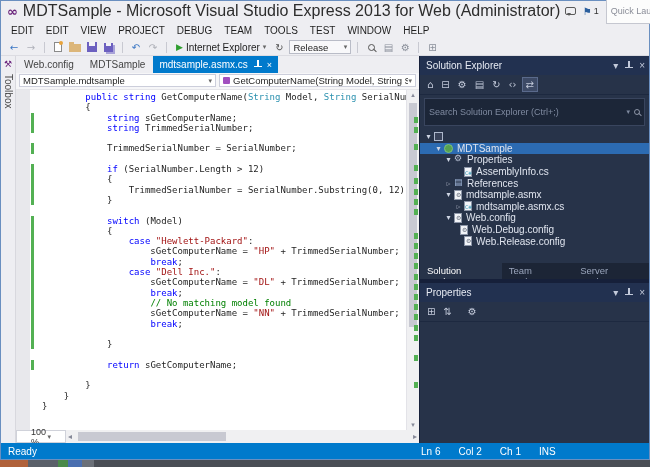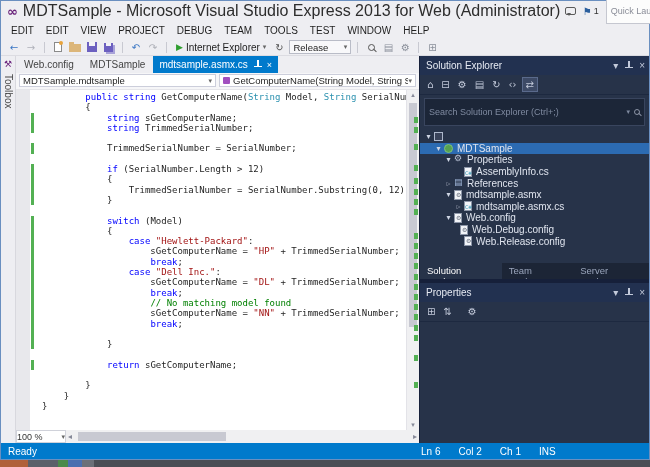--- a/index.html
+++ b/index.html
@@ -86,21 +86,21 @@
   .chgbar { position:absolute; left:1px; top:0; width:3px; height:100%; background:#53b053; }
 
   .vscroll { width:13px; flex:none; background:#f0f0f2; border-left:1px solid #e3e3e8; position:relative; }
   .varrow { position:absolute; left:0; right:0; text-align:center; font-size:7px; color:#868999; }
   .varrow.up { top:1px; } .varrow.down { bottom:1px; }
   .vthumb { position:absolute; left:2px; right:2px; top:13px; height:66%; background:#c8c9d2; }
   .smark { position:absolute; right:1px; width:4px; height:6px; background:#53b053; }
 
   .ebottom { height:13px; flex:none; display:flex; align-items:center; background:#eeeef2; }
   .zoom { width:50px; height:13px; flex:none; display:flex; align-items:center; justify-content:space-between;
-          background:#fff; border:1px solid #d0d2da; font-size:9px; color:#333; padding:0 0; }
+          background:#fff; border:1px solid #d0d2da; font-size:9px; color:#333; padding:0 14px; }
   .hscroll { flex:1; height:13px; position:relative; background:#f0f0f2; }
   .harrow { position:absolute; top:2px; font-size:8px; color:#868999; }
   .harrow[data-name="scroll-left-icon"] { left:2px; }
   .harrow[data-name="scroll-right-icon"] { right:2px; }
   .hthumb { position:absolute; left:12px; top:2px; width:42%; height:9px; background:#c8c9d2; }
 
   
   .rpanel { width:230px; flex:none; display:flex; flex-direction:column; background:#273349;
             border-left:1px solid #16203a; color:#dfe4ee; }
   .sepanel { height:207px; flex:none; display:flex; flex-direction:column; }

